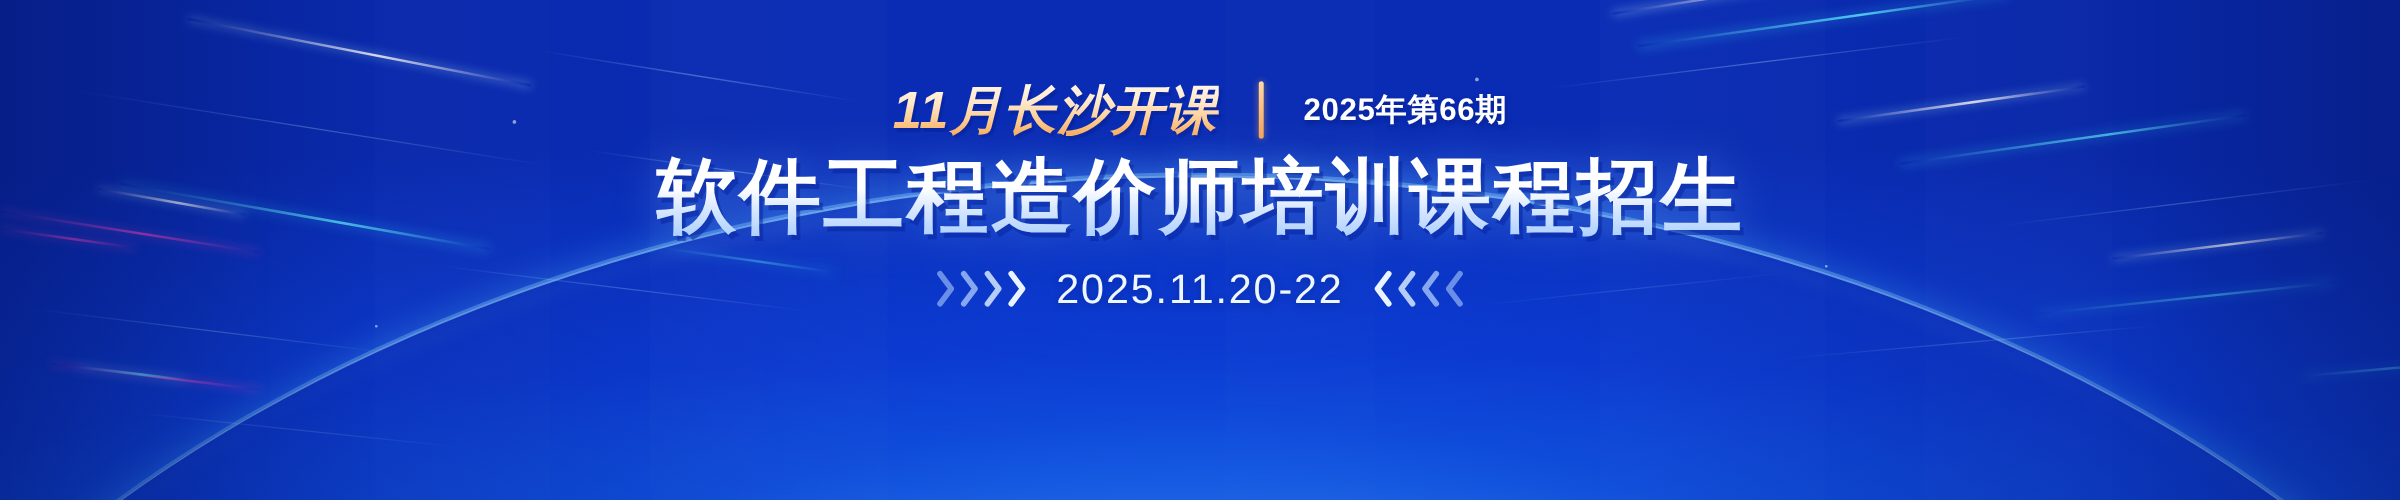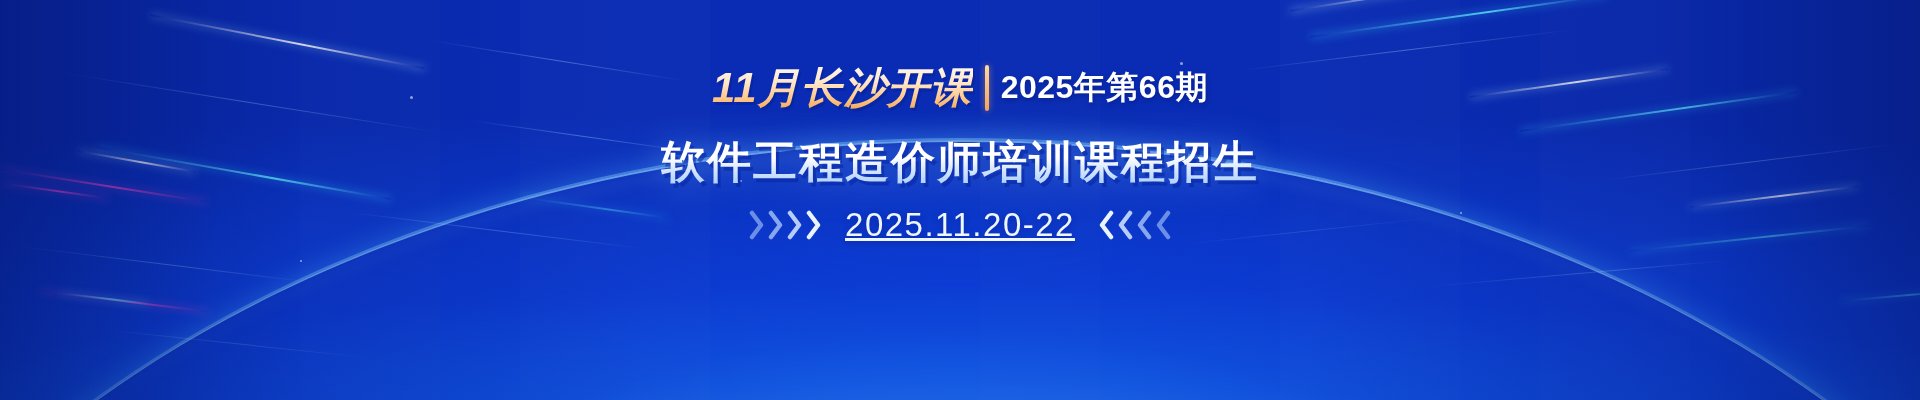--- a/index.html
+++ b/index.html
@@ -75,68 +75,68 @@
   
   .content{
     position:absolute; inset:0;
     display:flex; flex-direction:column;
     align-items:center;
     padding-top:62px;
   }
 
   
   .kicker-row{
-    display:flex; align-items:center; gap:12px;
+    display:flex; align-items:center; gap:32px;
     height:52px;
   }
   .kicker{
     font-size:42px; font-weight:700; line-height:1;
     letter-spacing:1px;
     font-style:italic;
     background:linear-gradient(180deg,#fff6ea 0%,#ffe6c6 38%,#ffc98c 72%,#f7ab5d 100%);
     -webkit-background-clip:text; background-clip:text;
     color:transparent; -webkit-text-fill-color:transparent;
     filter:drop-shadow(2px 3px 0 rgba(7,32,150,.55));
     white-space:nowrap;
   }
   .divider{
     width:4px; height:46px; border-radius:2px;
     background:linear-gradient(180deg,#ffd9a6,#f6a354);
     box-shadow:0 0 6px rgba(255,170,80,.55);
   }
   .issue{
     display:flex; justify-content:flex-end;
     color:#ffffff; line-height:1.12;
-    font-size:32px; font-weight:700; letter-spacing:.5px;
+    font-size:25px; font-weight:700; letter-spacing:.5px;
     text-shadow:1px 2px 4px rgba(5,25,120,.6);
     white-space:nowrap;
   }
 
   
   .headline{
-    margin-top:24px;
-    font-size:44px; font-weight:900; line-height:1.08;
+    margin-top:8px;
+    font-size:65px; font-weight:900; line-height:1.08;
     letter-spacing:2px;
     background:linear-gradient(180deg,#ffffff 0%,#ffffff 40%,#dceaff 62%,#a8cdff 100%);
     -webkit-background-clip:text; background-clip:text;
     color:transparent; -webkit-text-fill-color:transparent;
     filter:drop-shadow(3px 4px 0 rgba(8,36,160,.55)) drop-shadow(0 0 18px rgba(120,190,255,.35));
     white-space:nowrap;
   }
 
   
   .dateline{
     margin-top:20px;
     display:flex; align-items:center; gap:22px;
     color:#eef6ff;
     font-size:33px; font-weight:400; letter-spacing:1.5px;
     text-shadow:0 2px 6px rgba(5,25,120,.45);
     white-space:nowrap;
   }
-  .date-text{ display:flex; align-items:flex-start; gap:8px;text-decoration:underline; }
+  .date-text{ display:flex; align-items:flex-start; gap:8px; }
   .chevs{ display:flex; align-items:center; gap:2px; }
   .chev{
     width:17px; height:30px;
     display:block;
   }
   .chev svg{ display:block; width:100%; height:100%; }
 
   
   .dot{ position:absolute; border-radius:50%; background:rgba(255,255,255,.55); pointer-events:none; }
 </style>

